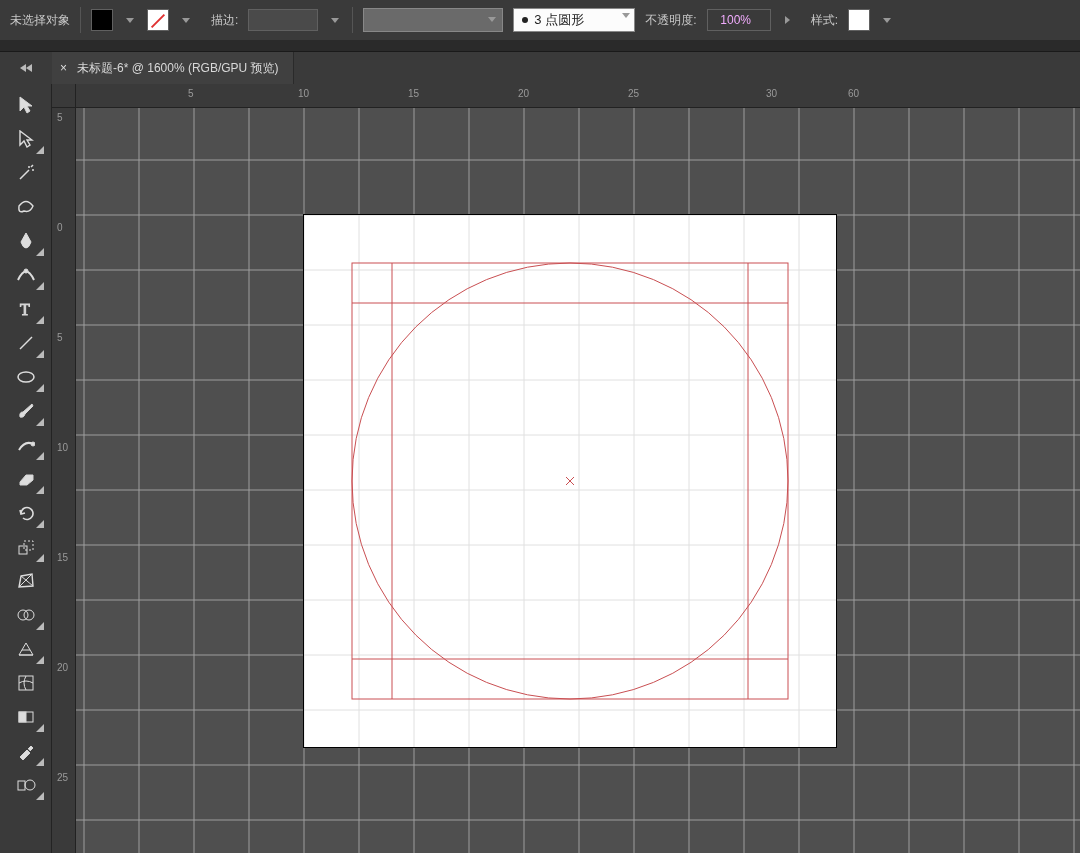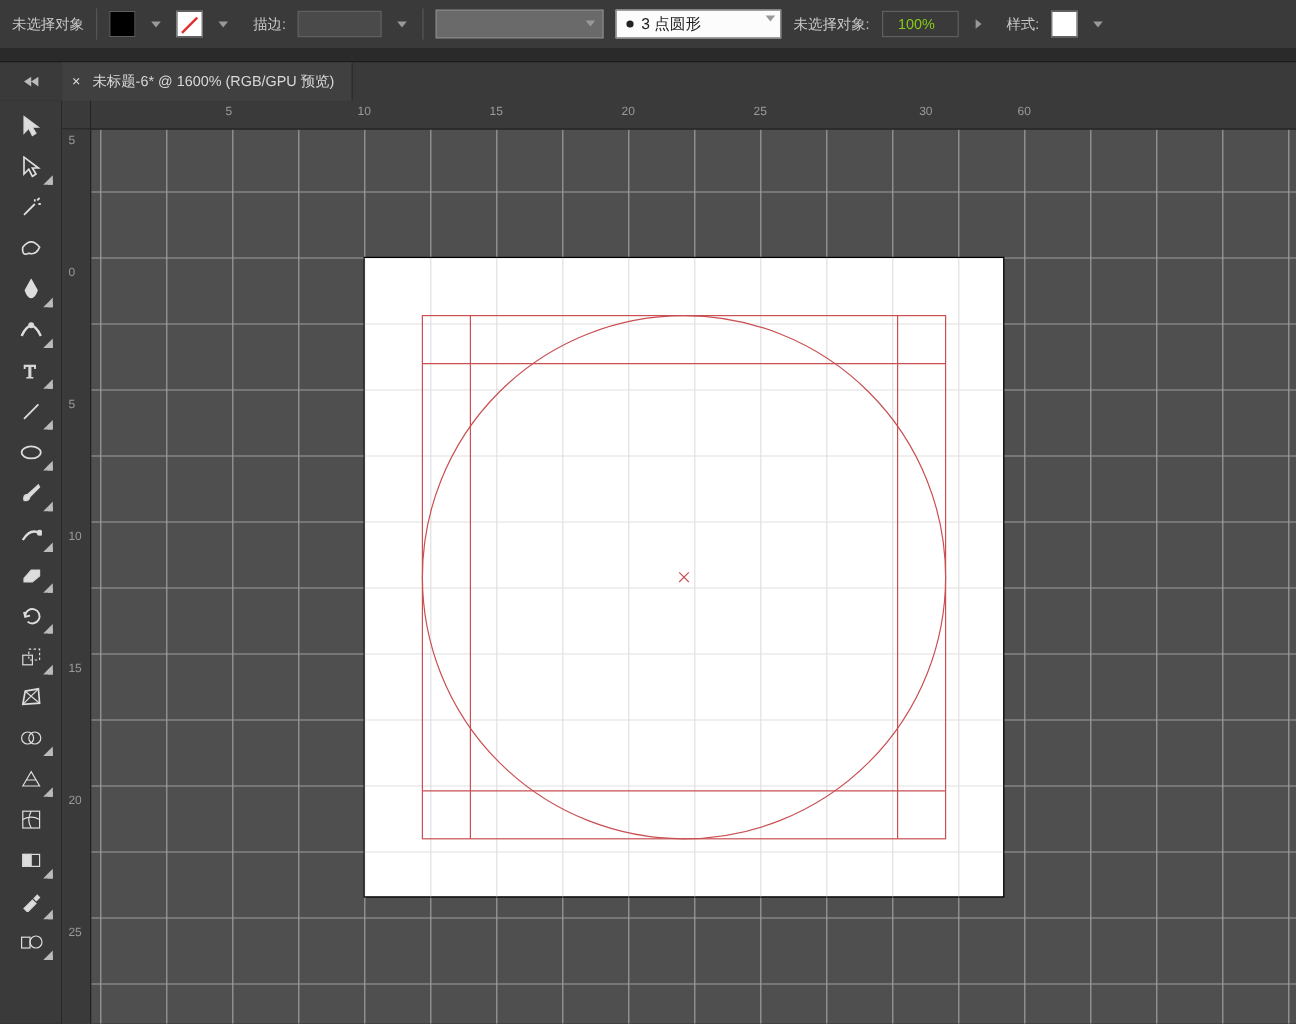--- a/index.html
+++ b/index.html
@@ -12,21 +12,21 @@
   .swatch.none{background:#fff}
   .swatch.none::after{content:"";position:absolute;left:1px;right:1px;top:50%;height:2px;background:#e03030;transform:rotate(-45deg)}
   .swatch.white{background:#fff}
   .sep{width:1px;height:26px;background:#555}
   .mini-drop{width:14px;height:22px;display:inline-flex;align-items:center;justify-content:center;color:#aaa}
   .num-box{width:70px;height:22px;background:#4a4a4a;border:1px solid #606060}
   .combo{height:24px;background:#fcfcfc;border:1px solid #888;color:#222;display:inline-flex;align-items:center;padding:0 22px 0 8px;position:relative}
   .combo .cv{font-size:13px}
   .combo .chev{position:absolute;right:4px;top:4px}
   .combo.gray{background:#6a6a6a;width:140px}
-  .opacity-box{width:64px;height:22px;background:#3a3a3a;border:1px solid #606060;color:#84cc16;text-align:center;line-height:20px;padding-right:6px}
+  .opacity-box{width:64px;height:22px;background:#3a3a3a;border:1px solid #606060;color:#f0abfc;text-align:center;line-height:20px;padding-right:6px}
   .chev{width:0;height:0;border-left:4px solid transparent;border-right:4px solid transparent;border-top:5px solid #999;display:inline-block}
   .chev.right{border-top:none;border-left:5px solid #999;border-right:none;border-top:4px solid transparent;border-bottom:4px solid transparent}
 
   
   .substrip{height:12px;background:#2a2a2a;border-bottom:1px solid #1a1a1a}
 
   
   .tab-bar{height:32px;background:#3a3a3a;display:flex;align-items:center}
   .tab-bar .docked{width:52px;height:32px}
   .tab{height:32px;background:#404040;border-right:1px solid #2a2a2a;display:flex;align-items:center;padding:0 14px 0 8px;gap:10px;color:#d8d8d8;font-size:12px}
@@ -78,27 +78,27 @@
   <span class="mini-drop">
       <span class="chev"></span>
     </span>
 
   <span class="sep"></span>
 
   <span class="combo gray">
     <span class="chev" style="position:absolute;right:6px;top:8px"></span>
   </span>
 
-  <span class="combo" style="width:138px">
+  <span class="combo" style="width:122px">
     <span style="width:6px;height:6px;border-radius:50%;background:#222;margin-right:6px"></span>
     <span class="cv">3 点圆形</span>
     <span class="chev"></span>
   </span>
 
-  <span>未选择对象:</span>
+  <span>不透明度:</span>
   <span class="opacity-box">100%</span>
   <span class="mini-drop">
       <span class="chev right"></span>
     </span>
 
   <span style="margin-left:6px">样式:</span>
   <span class="swatch white"></span>
   <span class="mini-drop">
       <span class="chev"></span>
     </span>

